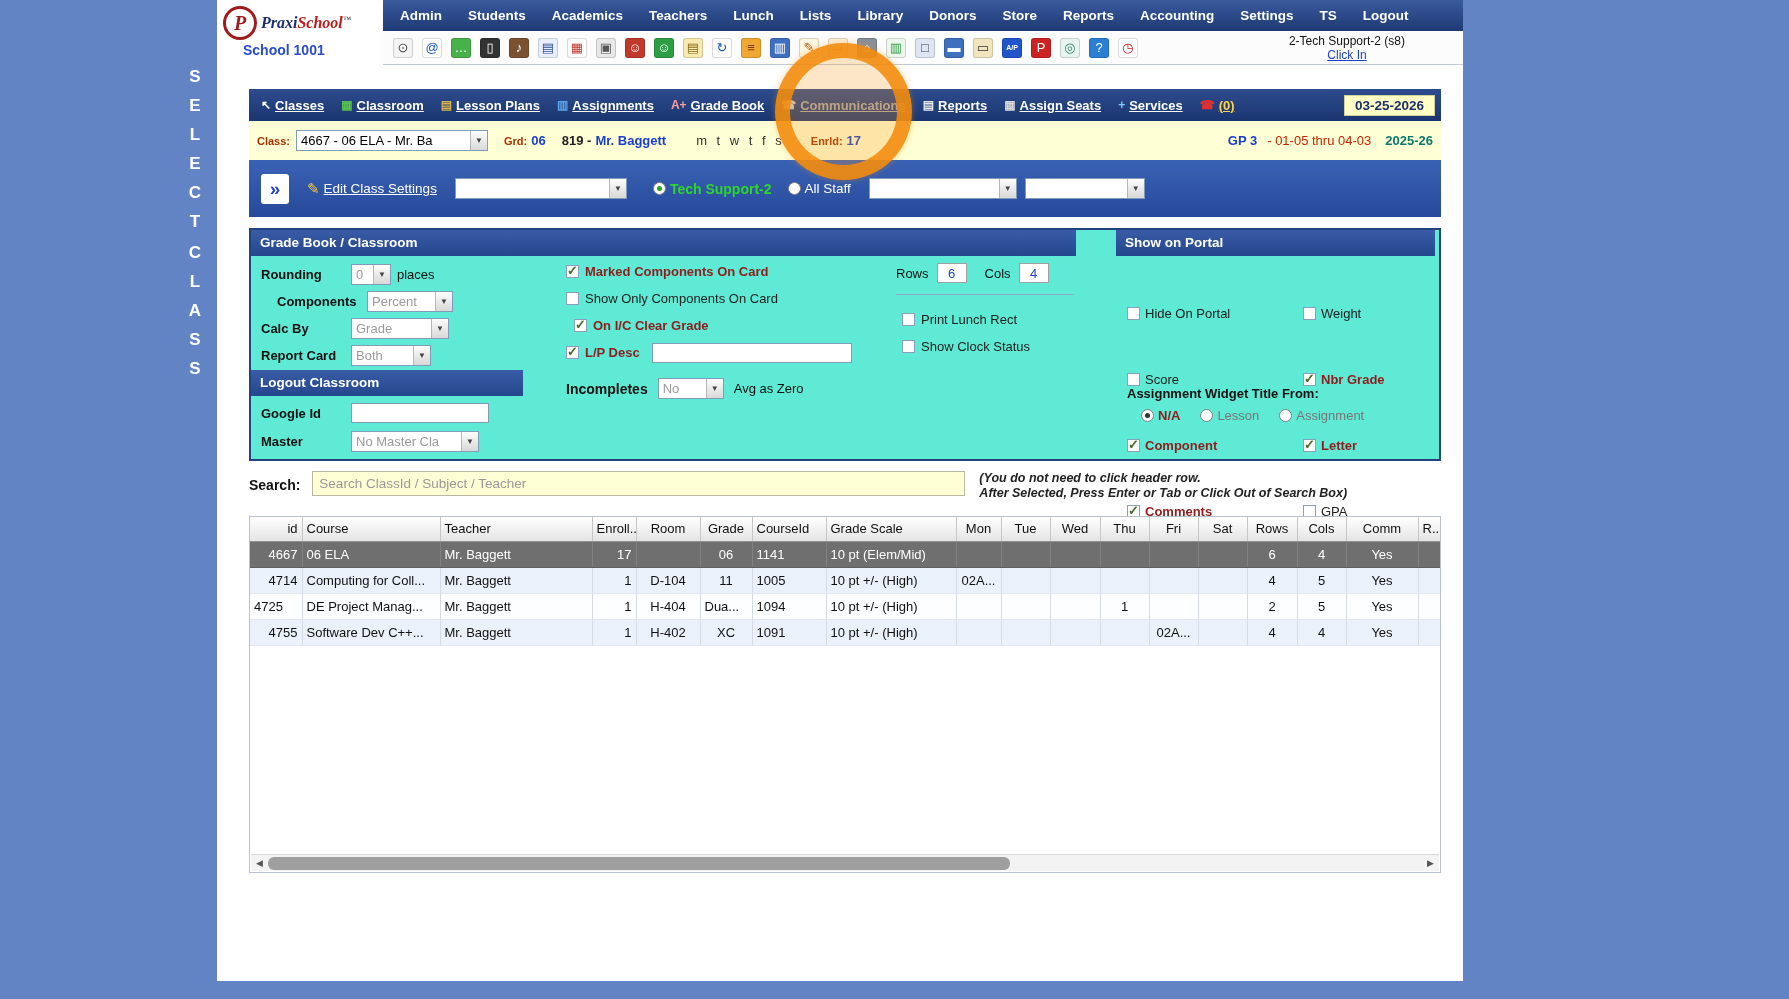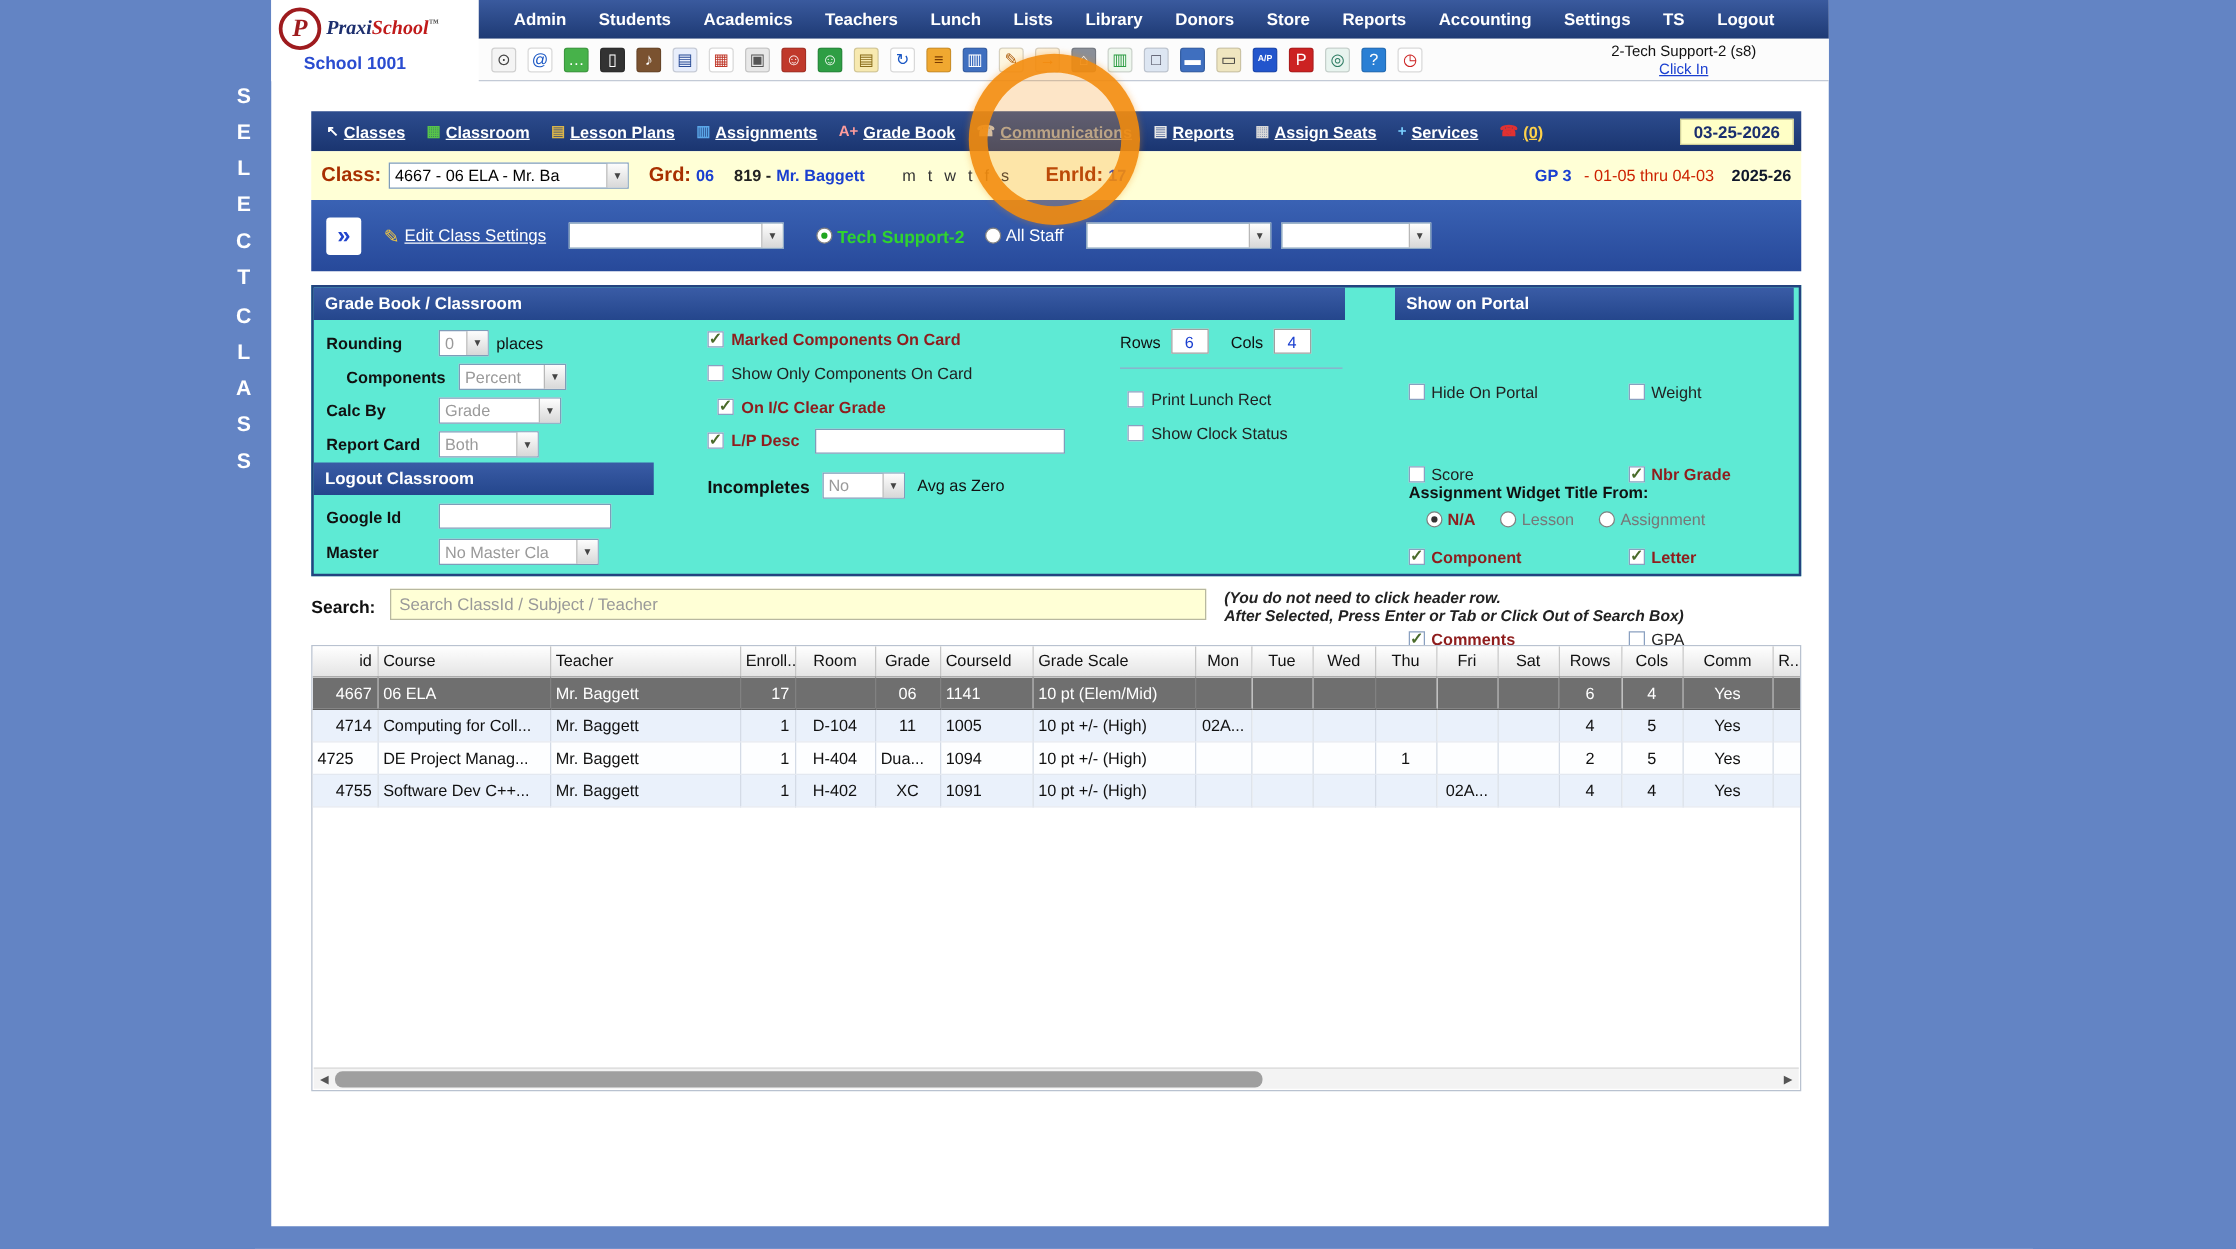--- a/index.html
+++ b/index.html
@@ -17,47 +17,47 @@
 
   
   .logo-box{position:absolute;left:0;top:0;width:166px;height:65px;background:#fff;padding:6px 4px 0 6px;cursor:pointer;}
   .logo-row{display:flex;align-items:center;gap:4px;}
   .emblem{width:34px;height:34px;border-radius:50%;border:3px solid #9e1b1e;color:#9e1b1e;display:flex;align-items:center;justify-content:center;
           font-family:"Liberation Serif",serif;font-weight:bold;font-style:italic;font-size:20px;background:#fff;flex:none;}
   .brand{font-family:"Liberation Serif",serif;font-style:italic;font-weight:bold;font-size:16px;white-space:nowrap;}
   .b1{color:#1d2f6e;}.b2{color:#c01a1a;}.tm{font-size:8px;vertical-align:super;color:#555;}
   .school-name{color:#2a4cd0;font-weight:bold;font-size:14px;margin:2px 0 0 20px;}
 
-  .topnav{position:absolute;left:166px;top:0;right:0;height:31px;background:linear-gradient(#3a5a9e,#1e3a74);display:flex;align-items:center;padding:0 15px;}
+  .topnav{position:absolute;left:166px;top:0;right:0;height:31px;background:linear-gradient(#3a5a9e,#1e3a74);display:flex;align-items:center;padding:0 4px;}
   .nav-item{color:#fff;font-weight:bold;font-size:13.5px;padding:0 13px;cursor:pointer;white-space:nowrap;}
 
   .toolbar{position:absolute;left:166px;top:31px;right:0;height:34px;background:#fcfcfc;border-bottom:1px solid #c3cad6;display:flex;align-items:center;}
   .tool-icons{display:flex;align-items:center;gap:9px;padding-left:10px;}
   .tool-icon{width:20px;height:20px;border-radius:3px;display:flex;align-items:center;justify-content:center;font-size:13px;border:1px solid rgba(0,0,0,0.15);cursor:pointer;flex:none;line-height:1;}
   .tool-icon.small{font-size:7px;font-weight:bold;letter-spacing:0;}
   .session-block{margin-left:auto;padding-right:58px;text-align:center;font-size:12px;color:#111;line-height:14px;}
   .click-in{color:#1a3fd0;text-decoration:underline;cursor:pointer;font-size:12px;}
 
   
   .tabbar{position:absolute;left:32px;top:89px;width:1192px;height:32px;background:linear-gradient(#2d4c8e,#1a3570);display:flex;align-items:center;padding:0 6px 0 12px;}
   .tabs{display:flex;align-items:center;gap:17px;}
   .tab{display:flex;align-items:center;gap:4px;cursor:pointer;}
   .tab-icon{font-size:12px;font-weight:bold;line-height:1;}
   .tab-label{color:#fff;font-weight:bold;font-size:13px;text-decoration:underline;white-space:nowrap;}
   .tab.grayed .tab-label{color:#a9a9a9;}
   .datebox{margin-left:auto;background:#ffffc6;border:1px solid #cfcf9a;color:#1a2f6e;font-weight:bold;font-size:13.5px;padding:2px 10px;white-space:nowrap;}
 
   
   .classbar{position:absolute;left:32px;top:121px;width:1192px;height:39px;background:#ffffd6;display:flex;align-items:center;font-size:13px;padding:0 8px;}
-  .lab-red{color:#a83000;font-weight:bold;font-size:16px;white-space:nowrap;}
+  .lab-red{color:#a83000;font-weight:bold;font-size:11px;white-space:nowrap;}
   .val-blue{color:#1a3fd0;font-weight:bold;white-space:nowrap;}
   .dark{color:#222;font-weight:bold;white-space:nowrap;}
   .days{color:#333;letter-spacing:3px;white-space:nowrap;}
   .dates{color:#cc2200;white-space:nowrap;}
-  .year{color:#0f172a;font-weight:bold;white-space:nowrap;}
+  .year{color:#0f766e;font-weight:bold;white-space:nowrap;}
   .ml4{margin-left:4px;}.ml8{margin-left:8px;}.ml10{margin-left:10px;}.ml14{margin-left:14px;}
   .ml16{margin-left:16px;}.ml18{margin-left:18px;}.ml26{margin-left:26px;}.ml30{margin-left:30px;}.mlauto{margin-left:auto;}
 
   
   .fselect{display:inline-flex;align-items:center;background:#fff;border:1px solid #7f9db9;height:21px;font-size:13px;padding-left:4px;cursor:pointer;flex:none;justify-content:space-between;}
   .fselect .val{white-space:nowrap;overflow:hidden;flex:1;}
   .fselect .arrow{margin-left:4px;width:17px;align-self:stretch;background:linear-gradient(#fdfdfd,#d8d8d8);border-left:1px solid #b8b8b8;display:flex;align-items:center;justify-content:center;font-size:8px;color:#444;flex:none;}
   .fselect.disabled .val{color:#9a9a9a;}
   .class-select{width:192px;margin-left:6px;}
   .template-select{width:172px;}

